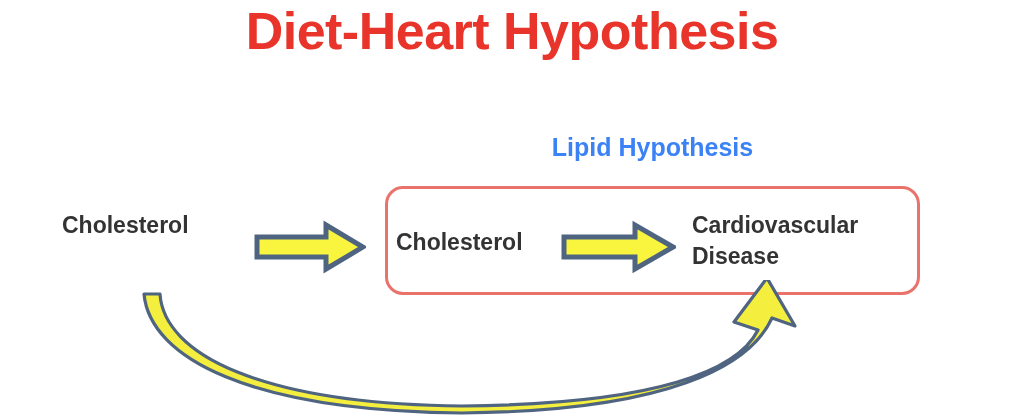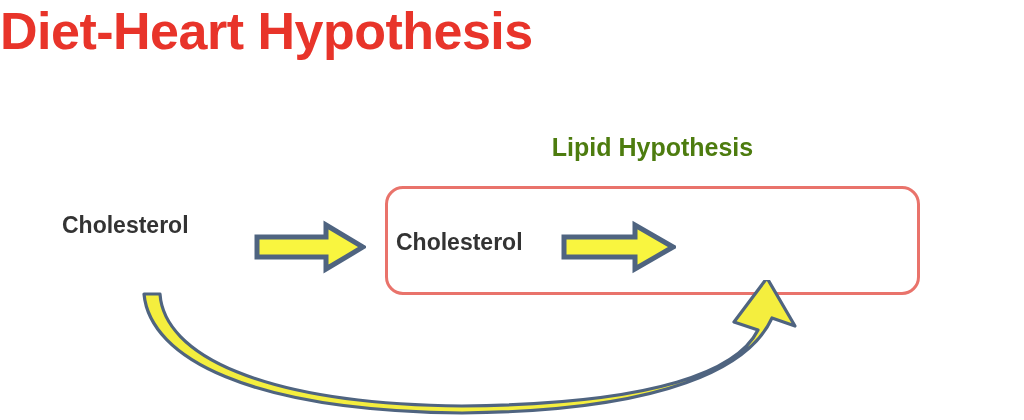--- a/index.html
+++ b/index.html
@@ -17,38 +17,39 @@
     background: #ffffff;
     overflow: hidden;
   }
 
   
   #title {
     position: absolute;
     left: 0;
     top: 2px;
     width: 1024px;
+    text-align: center;
     font-size: 52px;
     font-weight: bold;
     letter-spacing: -0.5px;
     color: #e8342a;
     line-height: 58px;
     white-space: nowrap;
   }
 
   
   #lipid-label {
     position: absolute;
     left: 385px;
     top: 132px;
     width: 535px;
     text-align: center;
     font-size: 25px;
     font-weight: bold;
-    color: #4d7c0f;
+    color: #3b82f6;
     line-height: 30px;
     white-space: nowrap;
   }
 
   
   #lipid-box {
     position: absolute;
     left: 385px;
     top: 186px;
     width: 535px;
@@ -109,20 +110,24 @@
   <div id="lipid-box"></div>
 
   <div class="node-text" id="node-dietary">
     <div>Cholesterol</div>
   </div>
 
   <div class="node-text" id="node-cholesterol">
     <div>Cholesterol</div>
   </div>
 
+  <div class="node-text" id="node-cvd">
+    <div>Cardiovascular</div>
+    <div>Disease</div>
+  </div>
 
   <div class="block-arrow" id="arrow-1">
     <svg width="112" height="54" viewBox="0 0 112 54" xmlns="http://www.w3.org/2000/svg">
       <polygon points="3,17 72,17 72,5 109,27 72,49 72,37 3,37" fill="#f9f53f" stroke="#4f6480" stroke-width="5" stroke-linejoin="miter"></polygon>
     </svg>
   </div>
 
   <div class="block-arrow" id="arrow-2">
     <svg width="115" height="54" viewBox="0 0 115 54" xmlns="http://www.w3.org/2000/svg">
       <polygon points="3,17 74,17 74,5 112,27 74,49 74,37 3,37" fill="#f9f53f" stroke="#4f6480" stroke-width="5" stroke-linejoin="miter"></polygon>

